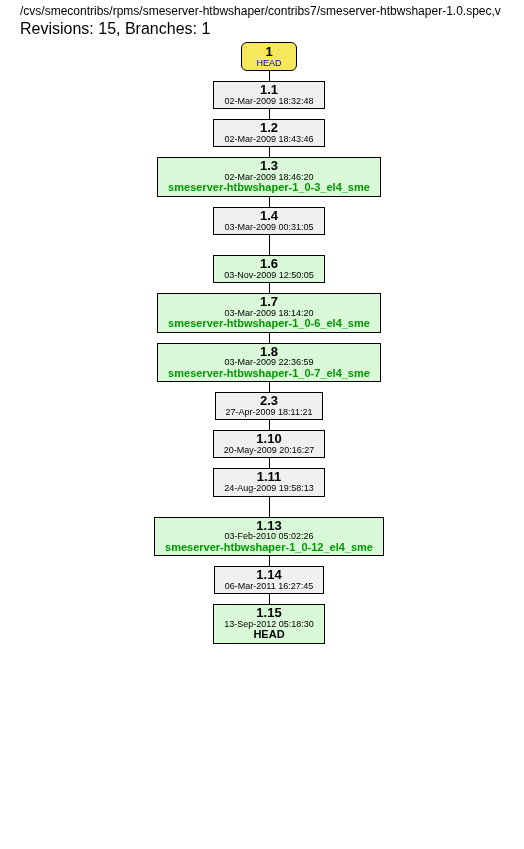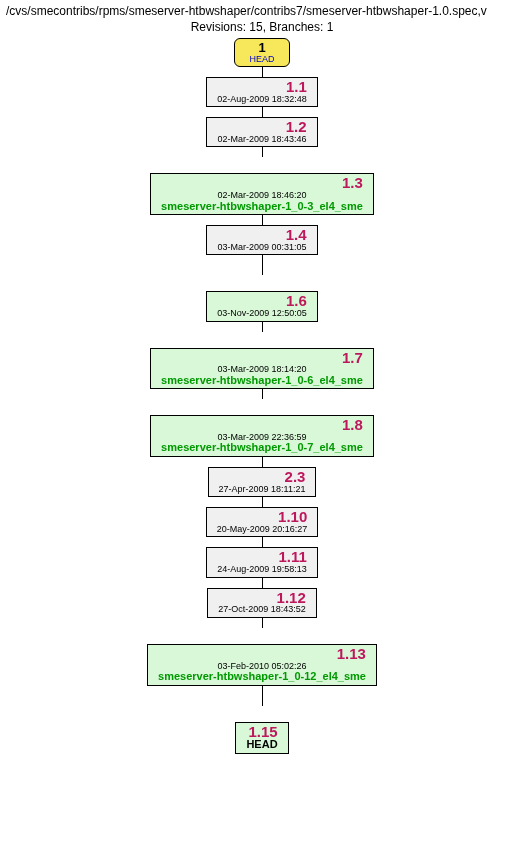--- a/index.html
+++ b/index.html
@@ -5,30 +5,29 @@
   html, body {
     margin: 0;
     padding: 0;
     background: #ffffff;
     font-family: Arial, Helvetica, sans-serif;
     color: #000000;
   }
   .page {
     width: 524px;
     box-sizing: border-box;
-    padding: 4px 6px 10px 6px;
+    padding: 4px 6px 10px 20px;
   }
   .header-path {
     font-size: 12px;
     white-space: nowrap;
   }
   .header-rev {
-    font-size: 12px;
+    font-size: 16px;
     margin-top: 2px;
-    text-align: center;
   }
   .tree {
     display: flex;
     flex-direction: column;
     align-items: center;
     margin-top: 4px;
   }
   .branch-box {
     background: #f6e85a;
     border: 1px solid #000000;
@@ -53,27 +52,25 @@
   }
   .node {
     border: 1px solid #000000;
     background: #f0f0f0;
     text-align: center;
     padding: 1px 10px 2px 10px;
     line-height: 1.05;
   }
   .node.tagged {
     background: #d8f8d8;
-    margin-top: 16px;
   }
   .rev {
-    font-size: 15px;
+    font-size: 13px;
     font-weight: bold;
-    color: #be185d;
-    text-align: right;
+    color: #000000;
   }
   .date {
     font-size: 9px;
     color: #000000;
   }
   .tag {
     font-size: 11px;
     color: #009900;
     font-weight: bold;
     margin-top: 0px;
@@ -95,21 +92,21 @@
   <div class="tree">
 
     <div class="branch-box">
       <div class="branch-num">1</div>
       <div class="branch-name">HEAD</div>
     </div>
     <div class="conn"></div>
 
     <div class="node">
       <div class="rev">1.1</div>
-      <div class="date">02-Aug-2009 18:32:48</div>
+      <div class="date">02-Mar-2009 18:32:48</div>
     </div>
     <div class="conn"></div>
 
     <div class="node">
       <div class="rev">1.2</div>
       <div class="date">02-Mar-2009 18:43:46</div>
     </div>
     <div class="conn"></div>
 
     <div class="node tagged">
@@ -158,34 +155,35 @@
       <div class="date">20-May-2009 20:16:27</div>
     </div>
     <div class="conn"></div>
 
     <div class="node">
       <div class="rev">1.11</div>
       <div class="date">24-Aug-2009 19:58:13</div>
     </div>
     <div class="conn"></div>
 
-    <div class="node">
-      <div class="rev">1.12</div>
-      <div class="date">27-Oct-2009 18:43:52</div>
-    </div>
     <div class="conn"></div>
 
     <div class="node tagged">
       <div class="rev">1.13</div>
       <div class="date">03-Feb-2010 05:02:26</div>
       <div class="tag">smeserver-htbwshaper-1_0-12_el4_sme</div>
     </div>
     <div class="conn"></div>
 
+    <div class="node">
+      <div class="rev">1.14</div>
+      <div class="date">06-Mar-2011 16:27:45</div>
+    </div>
     <div class="conn"></div>
 
     <div class="node tagged">
       <div class="rev">1.15</div>
+      <div class="date">13-Sep-2012 05:18:30</div>
       <div class="head">HEAD</div>
     </div>
 
   </div>
 </div>
 
 </body></html>

